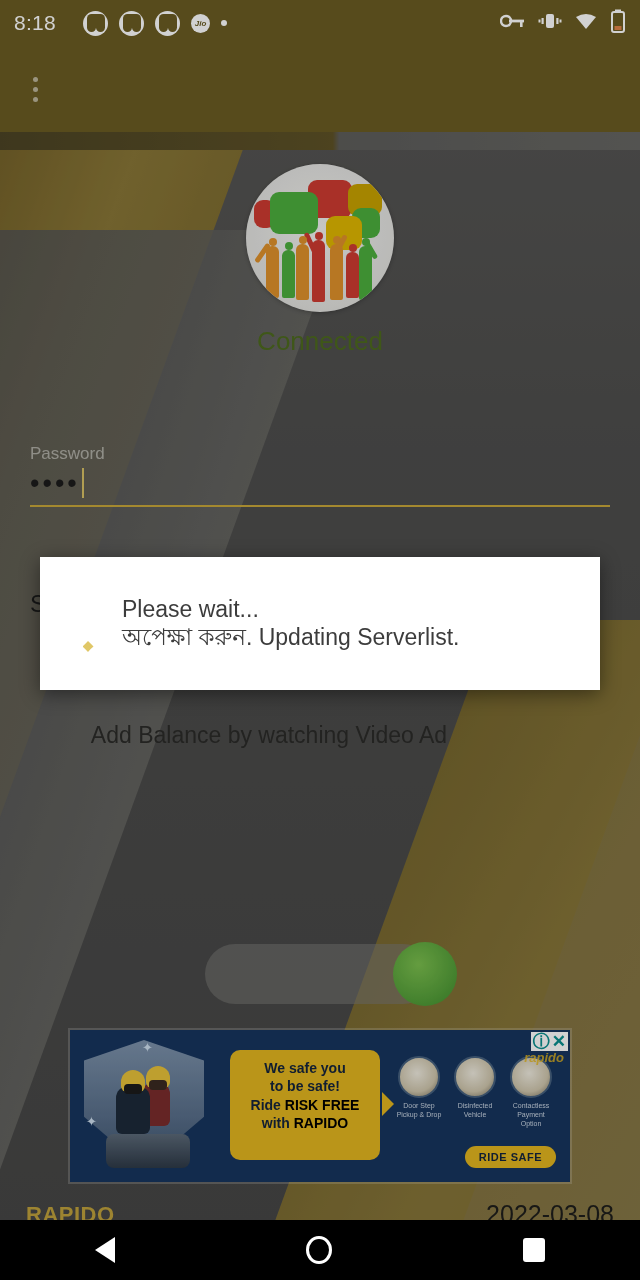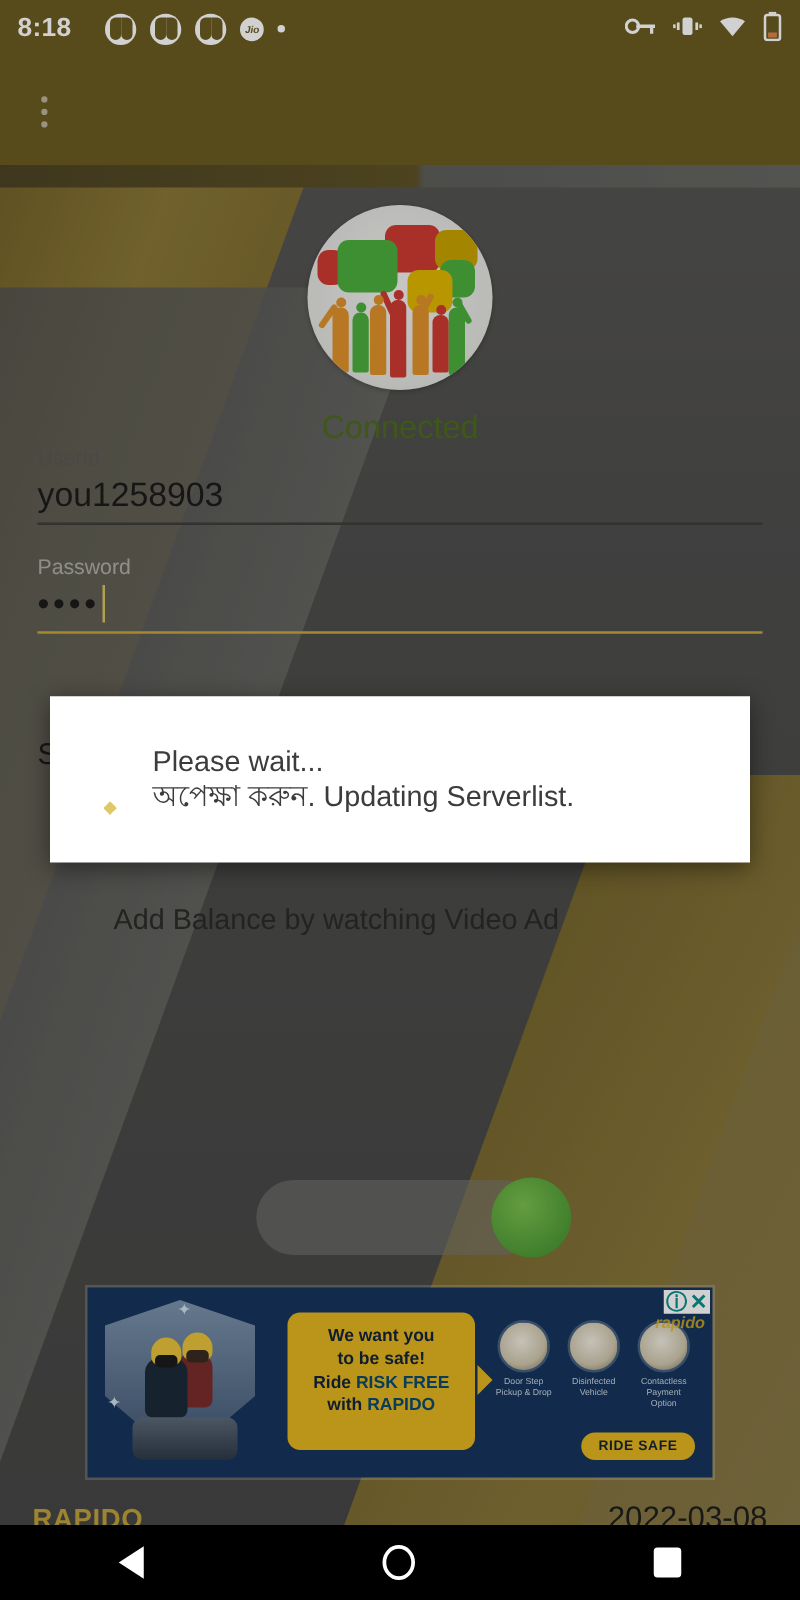--- a/index.html
+++ b/index.html
@@ -36,21 +36,21 @@
     position:absolute; left:0; top:130px; width:640px; height:20px;
     background:linear-gradient(90deg,#6b5c23 0%, #8a7526 52%, #8a8a86 53%, #9a9a94 100%);
   }
   .dim { position:absolute; inset:0; background:rgba(40,40,40,.45); }
 
   
   .statusbar {
     position:absolute; left:0; top:0; width:640px; height:46px;
     background:#6b5c23; display:flex; align-items:center; padding:0 14px; z-index:40;
   }
-  .sb-time { color:#fff; font-size:21px; font-weight:bold; letter-spacing:.3px; margin-right:16px; }
+  .sb-time { color:#fff; font-size:21px; font-weight:normal; letter-spacing:.3px; margin-right:16px; }
   .sb-left { display:flex; align-items:center; gap:11px; flex:1; }
   .sb-right { display:flex; align-items:center; gap:12px; }
   .clover {
     width:25px; height:25px; border-radius:50%; background:#fff; position:relative;
   }
   .clover::before, .clover::after {
     content:""; position:absolute; background:#6b5c23; border-radius:50%;
   }
   .clover::before { width:9px; height:18px; left:3.5px; top:3.5px; border-radius:9px 0 9px 9px; }
   .clover::after  { width:9px; height:18px; right:3.5px; top:3.5px; border-radius:0 9px 9px 9px; }
@@ -155,21 +155,21 @@
 
   .ad-bubble {
     position:absolute; left:160px; top:20px; width:150px; height:110px;
     background:#e3b61f; border-radius:10px; padding:9px 8px; text-align:center;
   }
   .ad-bubble::after {
     content:""; position:absolute; right:-14px; top:42px; border:12px solid transparent;
     border-left-color:#e3b61f; border-right:0;
   }
   .ad-l { font-size:14px; font-weight:bold; color:#14243c; line-height:1.32; }
-  .ad-hl { color:#0c4a6e; }
+  .ad-hl { color:#000000; }
   .ad-feats { position:absolute; left:325px; top:26px; width:165px; display:flex; gap:8px; }
   .feat { width:48px; text-align:center; }
   .feat-ic {
     width:42px; height:42px; border-radius:50%; margin:0 auto 4px;
     background:radial-gradient(circle at 45% 40%, #f0ece0 0%, #cfc6ad 60%, #6f6a58 100%);
     border:2px solid #46617f;
   }
   .feat-tx { font-size:7px; color:#c8d4e2; line-height:1.25; }
   .ride-safe {
     position:absolute; right:14px; bottom:14px; background:#e3b61f; color:#14243c;
@@ -288,25 +288,20 @@
             <span class="fig f3"></span>
           <span class="fig f4"></span>
             <span class="fig f5"></span>
             <span class="fig f6"></span>
             <span class="fig f7"></span>
         </span>
       </div>
       <div class="connected">Connected</div>
     </div>
 
-    <div class="field" style="top:225px;">
-      <div class="field-label">UserId</div>
-      <div class="field-value">you1258903</div>
-      <div class="field-line"></div>
-    </div>
 
     <div class="field" style="top:312px;">
       <div class="field-label faded">Password</div>
       <div class="field-value"><span class="dots">••••</span><span class="caret"></span></div>
       <div class="field-line gold"></div>
     </div>
 
     <div class="svr-label">S</div>
 
     <div class="balance-row">Balance : 0 Hours</div>
@@ -326,21 +321,21 @@
           <span class="rider-body rb1"></span>
           <span class="helm h1"></span>
           <span class="face fc1"></span>
           <span class="wheelbar"></span>
         </span>
         <span class="spark sp1">✦</span>
         <span class="spark sp2">✦</span>
       </div>
 
       <div class="ad-bubble">
-        <div class="ad-l">We want you</div>
+        <div class="ad-l">We safe you</div>
         <div class="ad-l">to be safe!</div>
         <div class="ad-l"><span>Ride </span><span class="ad-hl">RISK FREE</span></div>
         <div class="ad-l"><span>with </span><span class="ad-hl">RAPIDO</span></div>
       </div>
 
       <div class="ad-feats">
         <div class="feat">
           <div class="feat-ic"></div>
           <div class="feat-tx">Door Step Pickup &amp; Drop</div>
         </div>

